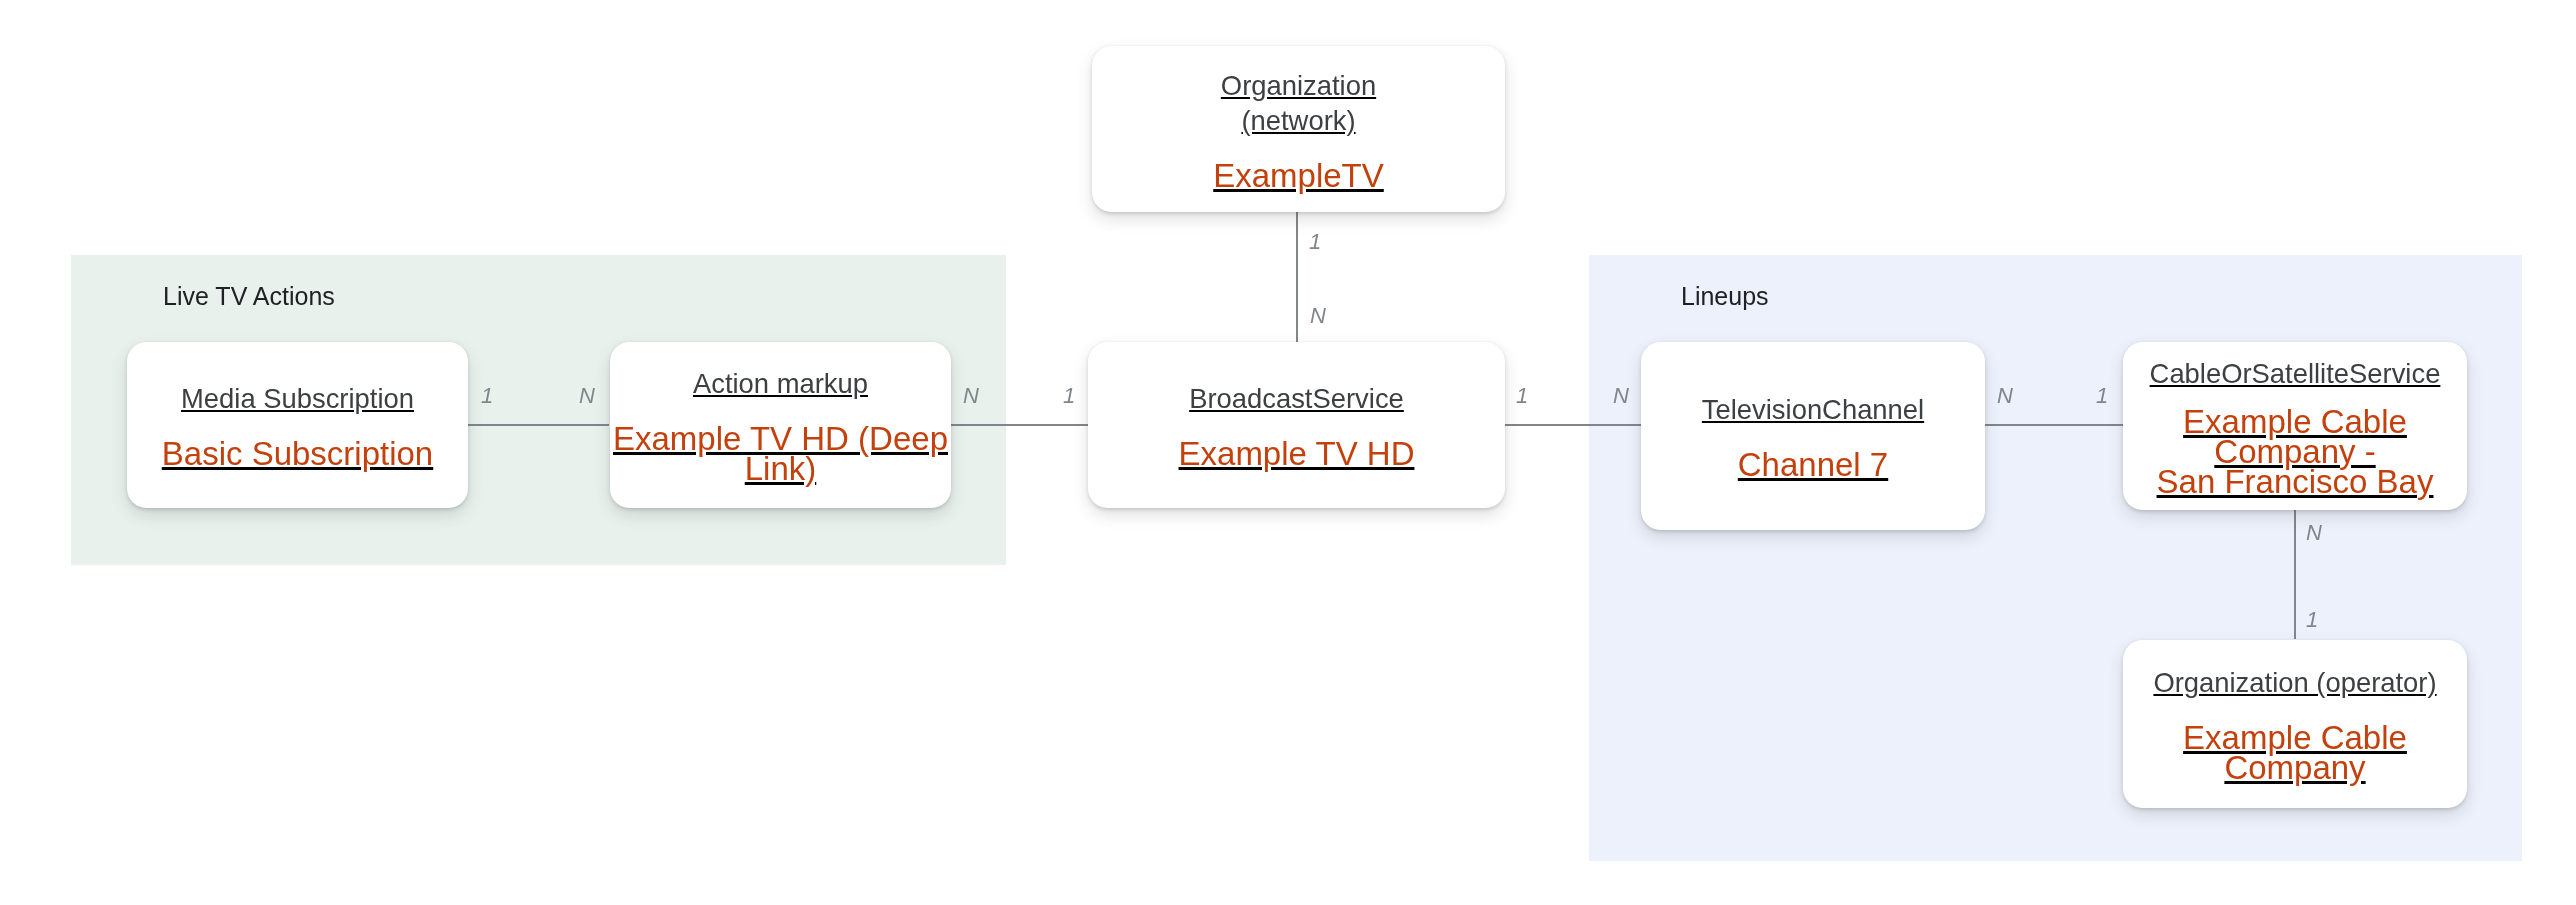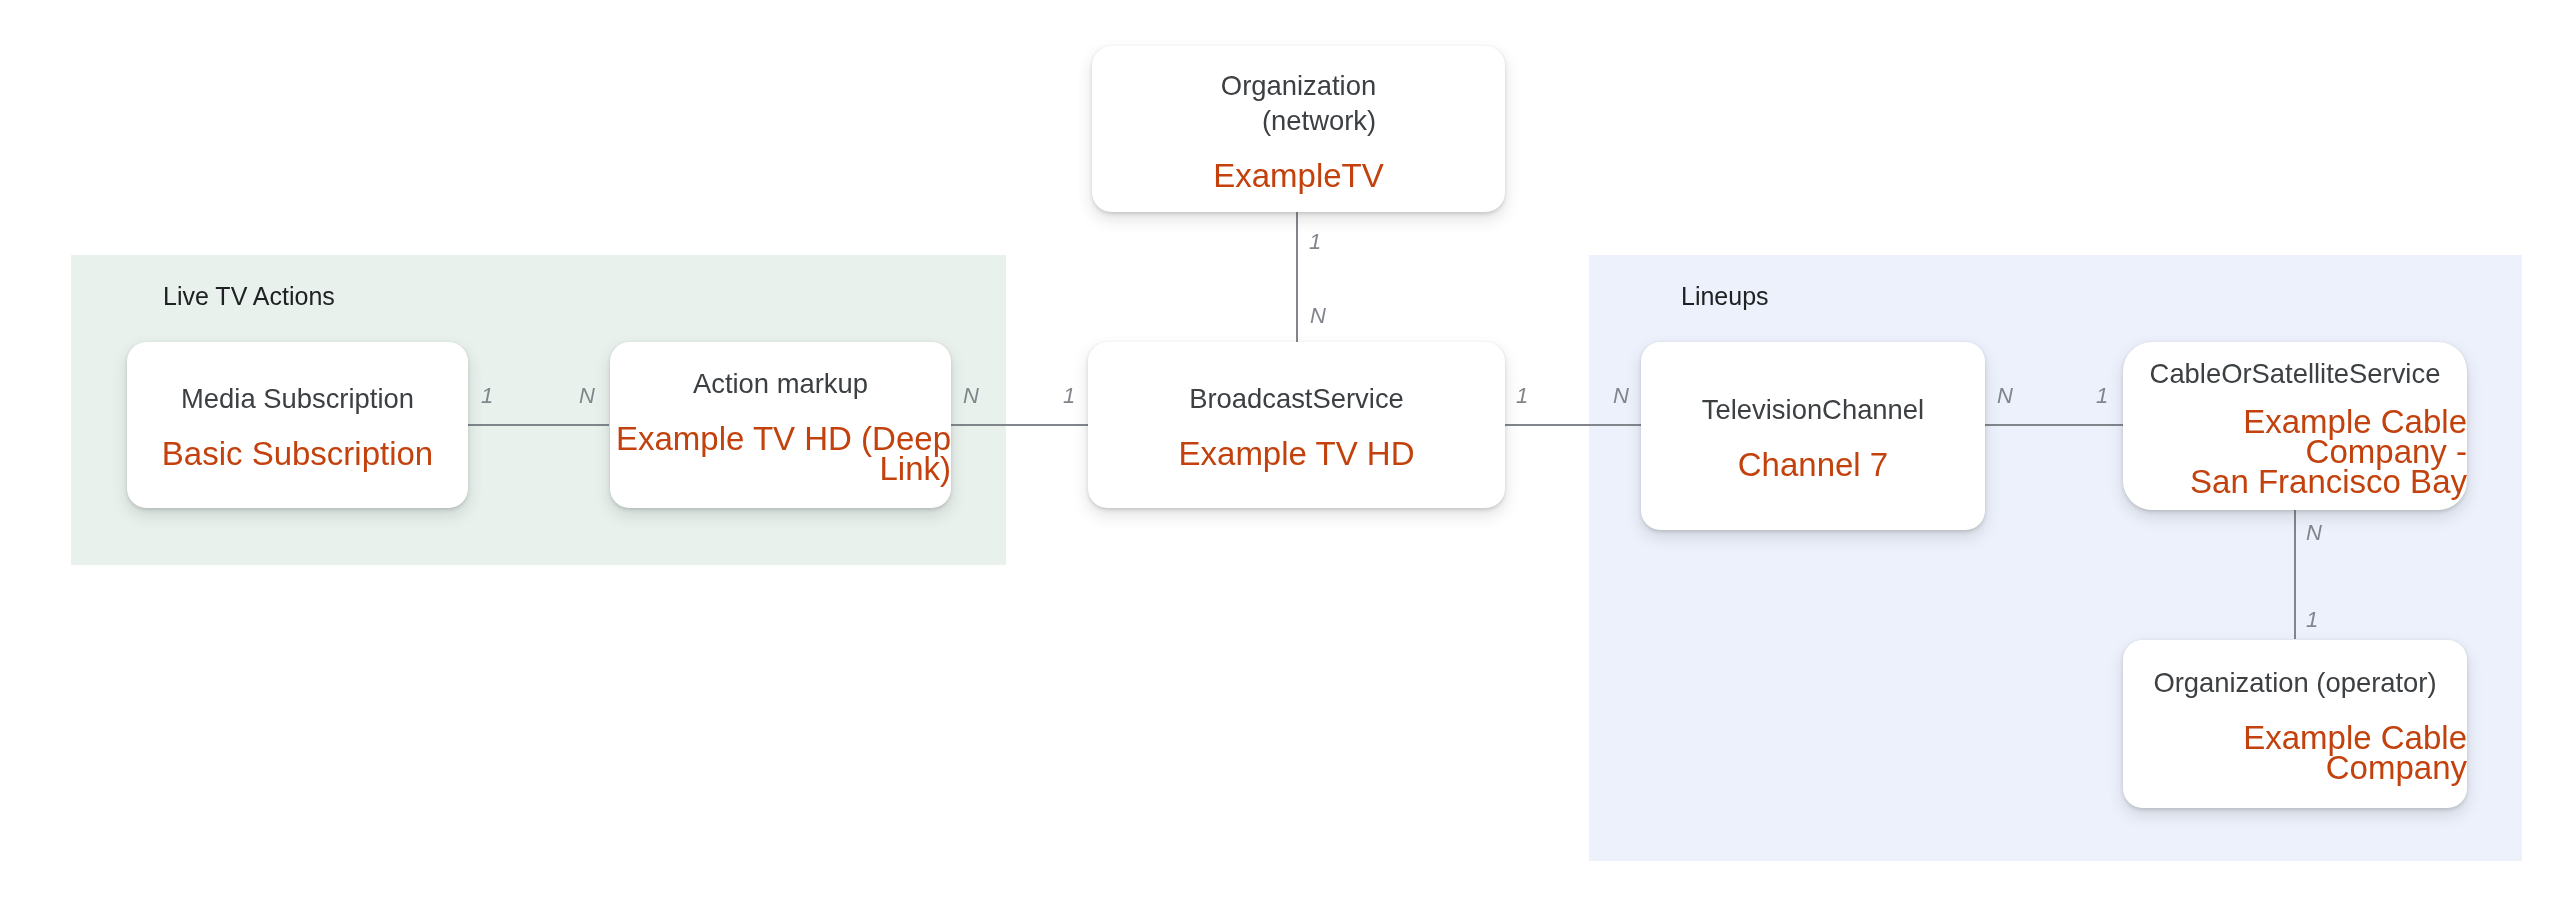--- a/index.html
+++ b/index.html
@@ -31,21 +31,22 @@
   .card {
     position: absolute;
     background: #ffffff;
     border-radius: 19.5px;
     box-shadow: 0 1.8px 3.5px rgba(60,64,67,0.18), 0 7px 16px rgba(60,64,67,0.16);
     display: flex;
     flex-direction: column;
     align-items: center;
     justify-content: center;
     gap: 23px;
-    text-align: right;
+    text-align: center;
+    text-decoration: underline;
   }
   .card-title {
     font-size: 27.4px;
     line-height: 35px;
     color: #3c4043;
     white-space: pre-line;
   }
   .card-subtitle {
     font-size: 33px;
     line-height: 30px;
@@ -124,21 +125,21 @@
   <div class="card" style="left:610px; top:342px; width:341px; height:166px;">
     <div class="card-title">Action markup</div>
     <div class="card-subtitle">Example TV HD (Deep Link)</div>
   </div>
 
   <div class="card" style="left:1641px; top:342px; width:344px; height:188px;">
     <div class="card-title">TelevisionChannel</div>
     <div class="card-subtitle">Channel 7</div>
   </div>
 
-  <div class="card" style="left:2123px; top:342px; width:344px; height:168px; gap:16px;border-radius:29px;">
+  <div class="card" style="left:2123px; top:342px; width:344px; height:168px; gap:16px;">
     <div class="card-title">CableOrSatelliteService</div>
     <div class="card-subtitle">Example Cable Company -
 San Francisco Bay</div>
   </div>
 
   <div class="card" style="left:2123px; top:640px; width:344px; height:168px;">
     <div class="card-title">Organization (operator)</div>
     <div class="card-subtitle">Example Cable Company</div>
   </div>
 

